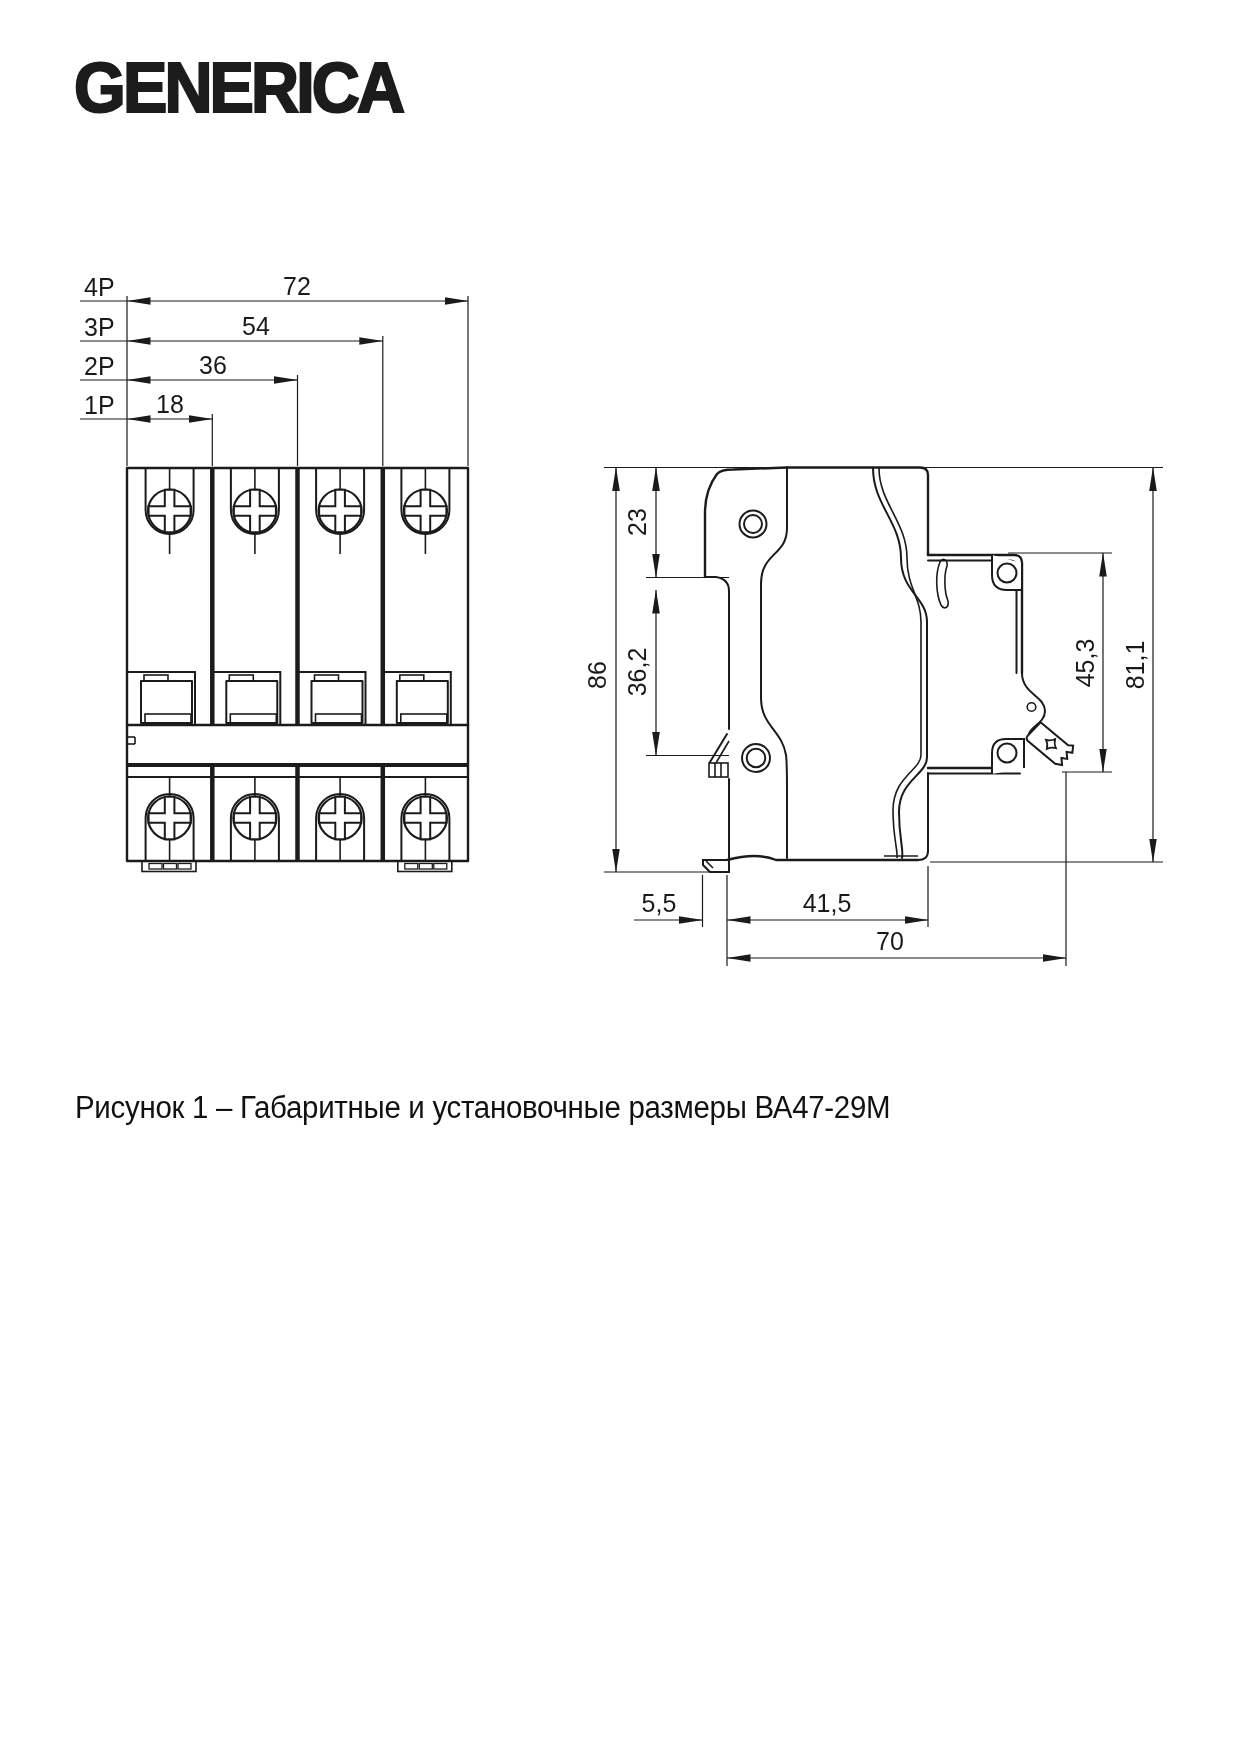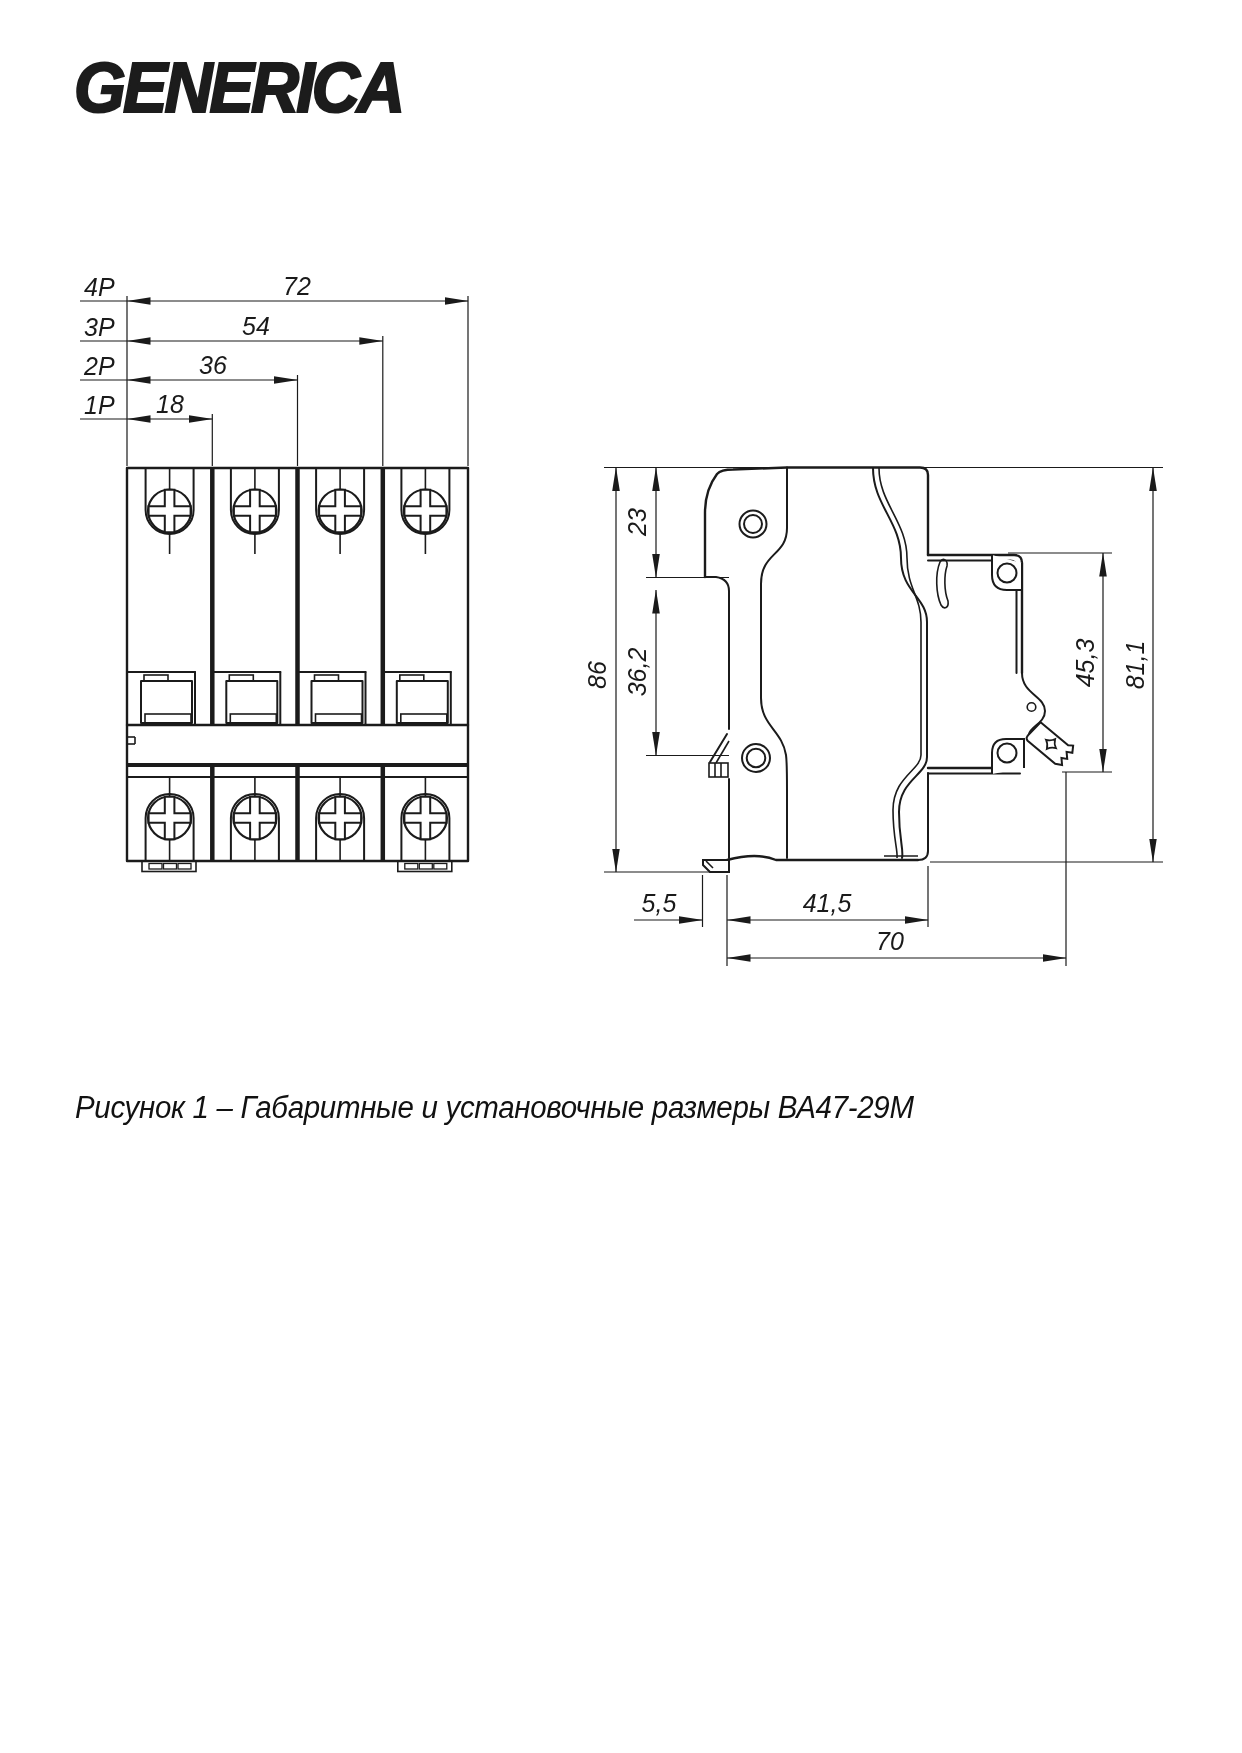--- a/index.html
+++ b/index.html
@@ -6,21 +6,20 @@
     margin:0; padding:0;
     width:1242px; height:1753px;
     background:#ffffff;
     font-family:"Liberation Sans", sans-serif;
     overflow:hidden;
   }
   .page{
     position:relative;
     width:1242px; height:1753px;
     background:#fff;
-    font-style:italic;
   }
   .logo{
     position:absolute;
     left:74px; top:48px;
     font-size:70px;
     font-weight:bold;
     color:#1c1c1c;
     -webkit-text-stroke:2.2px #1c1c1c;
     letter-spacing:-3px;
     transform:scaleX(0.95);

